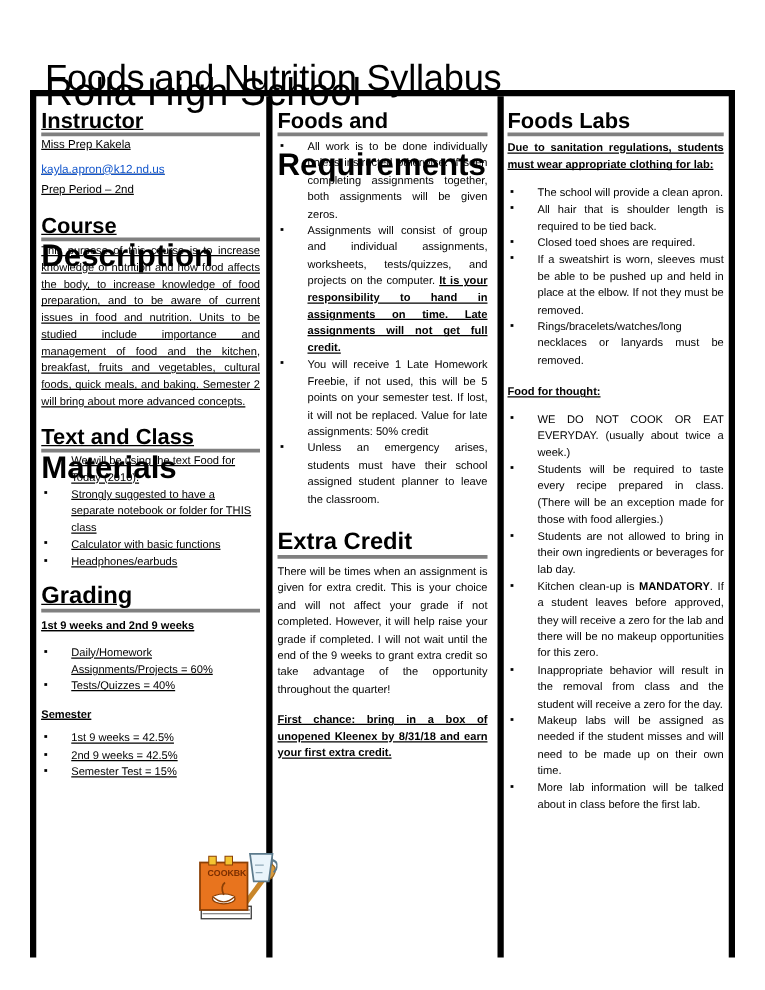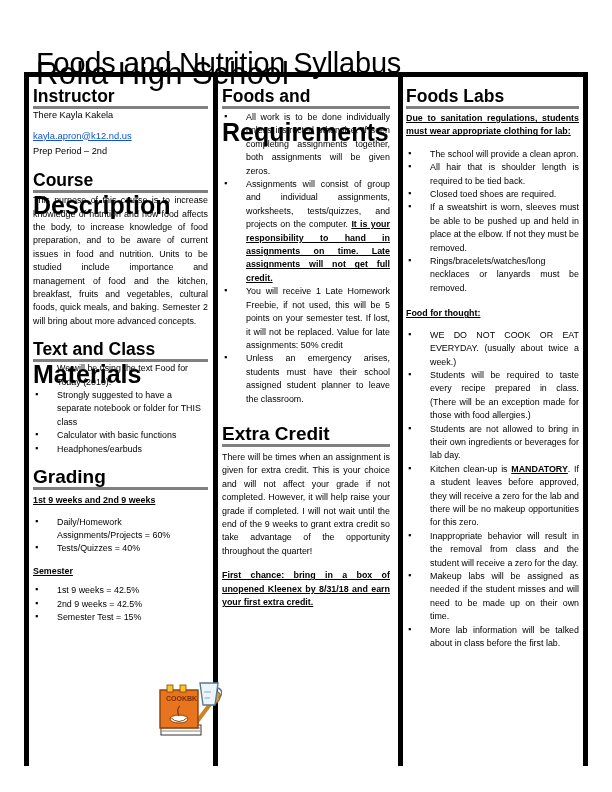--- a/index.html
+++ b/index.html
@@ -84,21 +84,21 @@
     height: 689px;
   }
   .divider-1 { left: 213px; }
   .divider-2 { left: 398px; }
 
   
   .col {
     position: absolute;
     top: 86px;
   }
-  .col-left   { left: 33px;  width: 175px; }
+  .col-left   { left: 33px;  width: 175px; text-decoration: underline; }
   .col-middle { left: 222px; width: 168px; }
   .col-right  { left: 406px; width: 173px; }
 
   
   .heading {
     position: relative;
     font-size: 17.5px;
     font-weight: bold;
     line-height: 20px;
     margin: 0 0 2px 0;
@@ -155,21 +155,21 @@
   ul.bullets > li::before {
     content: "\25AA";
     position: absolute;
     left: 2px;
     top: -1px;
     font-size: 9px;
   }
   ul.bullets.tight > li { text-align: left; }
 
   .u { text-decoration: underline; font-weight: bold; }
-  .u-plain { text-decoration: underline; }
+  .u-plain { }
   .link {
     color: #1155CC;
     text-decoration: underline;
     font-size: 9.4px;
     line-height: 14px;
   }
   .contact {
     font-size: 9.2px;
     line-height: 13.6px;
     margin: 3px 0 0 0;
@@ -204,21 +204,21 @@
 
   <div class="frame-top"></div>
   <div class="frame-left"></div>
   <div class="frame-right"></div>
   <div class="divider divider-1"></div>
   <div class="divider divider-2"></div>
 
   <div class="col col-left">
 
     <div class="heading">Instructor</div>
-    <div class="contact">There Kayla Kakela</div>
+    <div class="contact">Miss Prep Kakela</div>
     <div style="margin-top:2px;"><a class="link" href="#">kayla.apron@k12.nd.us</a></div>
     <div class="plain-line">Prep Period – 2nd</div>
 
     <div style="position:relative; margin-top:12px;">
       <div class="heading">Course</div>
       <div class="heading-overflow" style="top:22px;">Description</div>
       <div class="body-text">This purpose of this course is to increase knowledge of nutrition and how food affects the body, to increase knowledge of food preparation, and to be aware of current issues in food and nutrition. Units to be studied include importance and management of food and the kitchen, breakfast, fruits and vegetables, cultural foods, quick meals, and baking. Semester 2 will bring about more advanced concepts.</div>
     </div>
 
     <div style="position:relative; margin-top:11px;">

